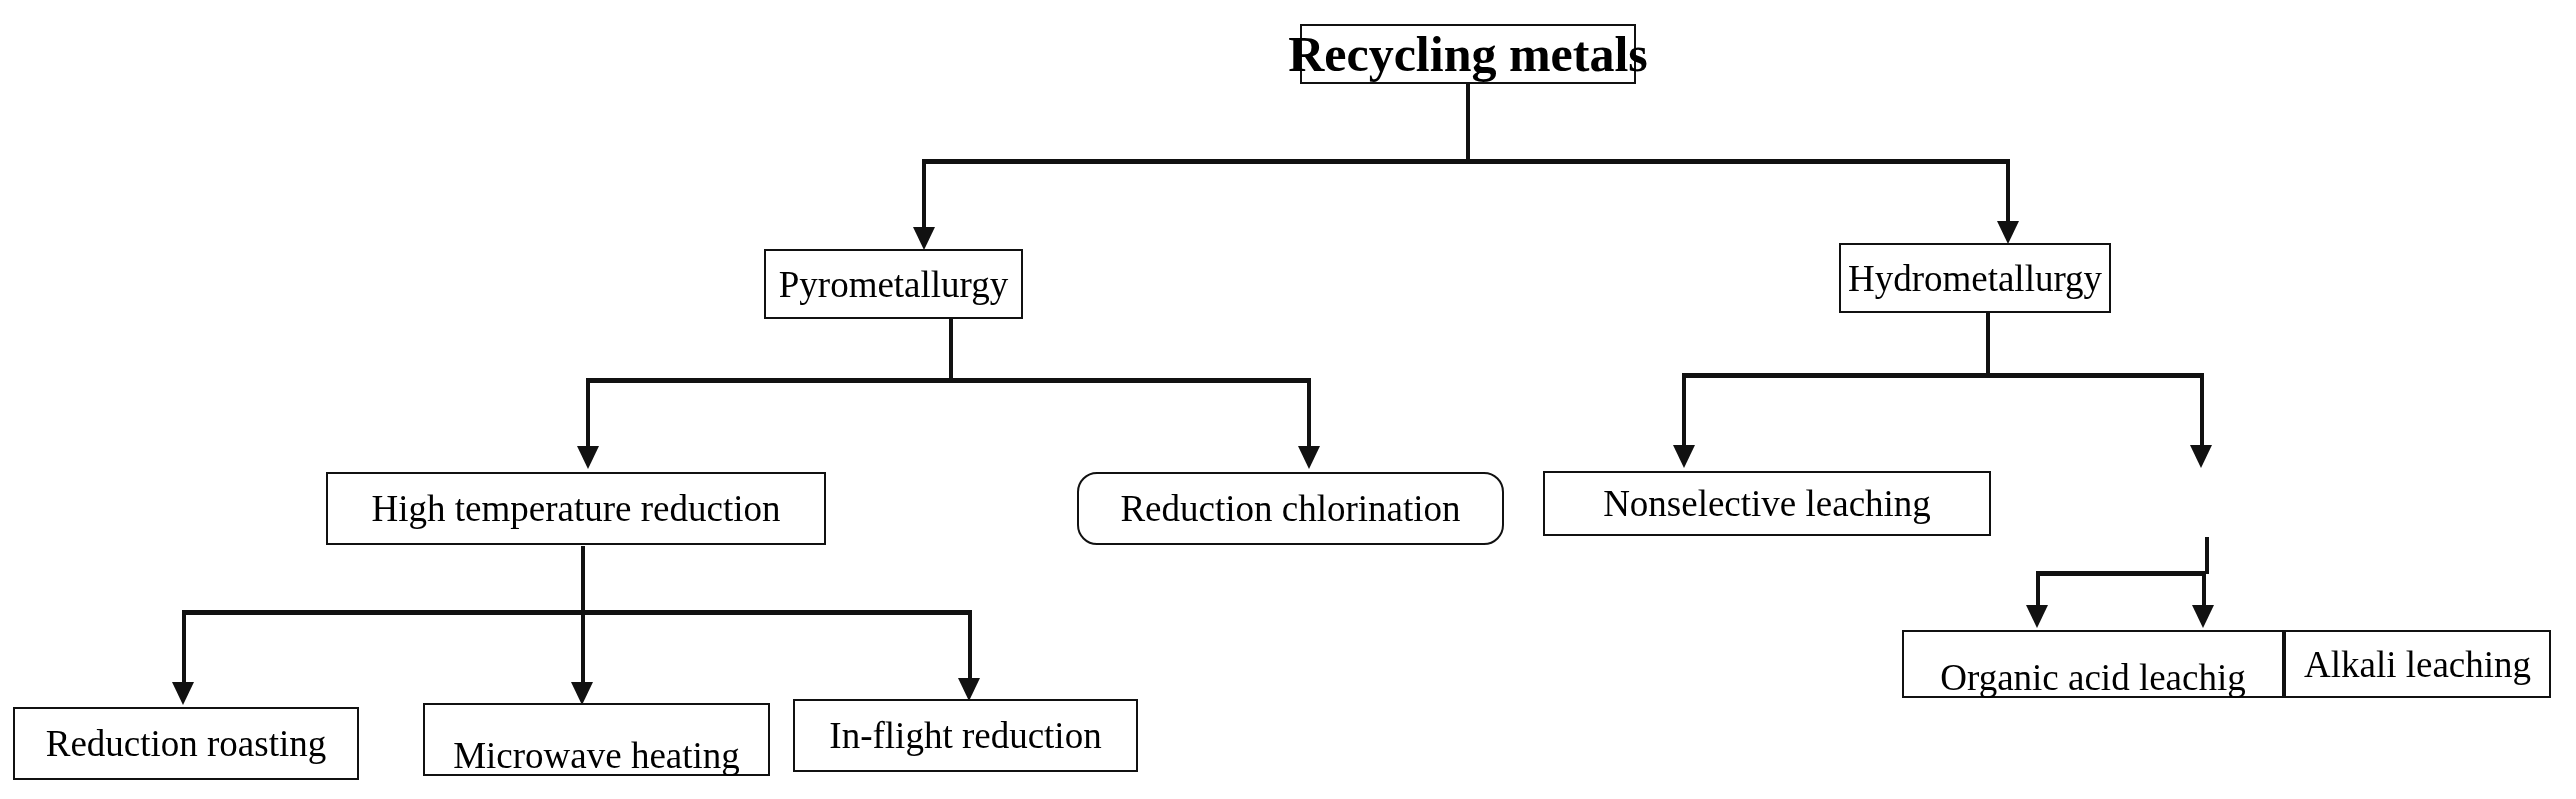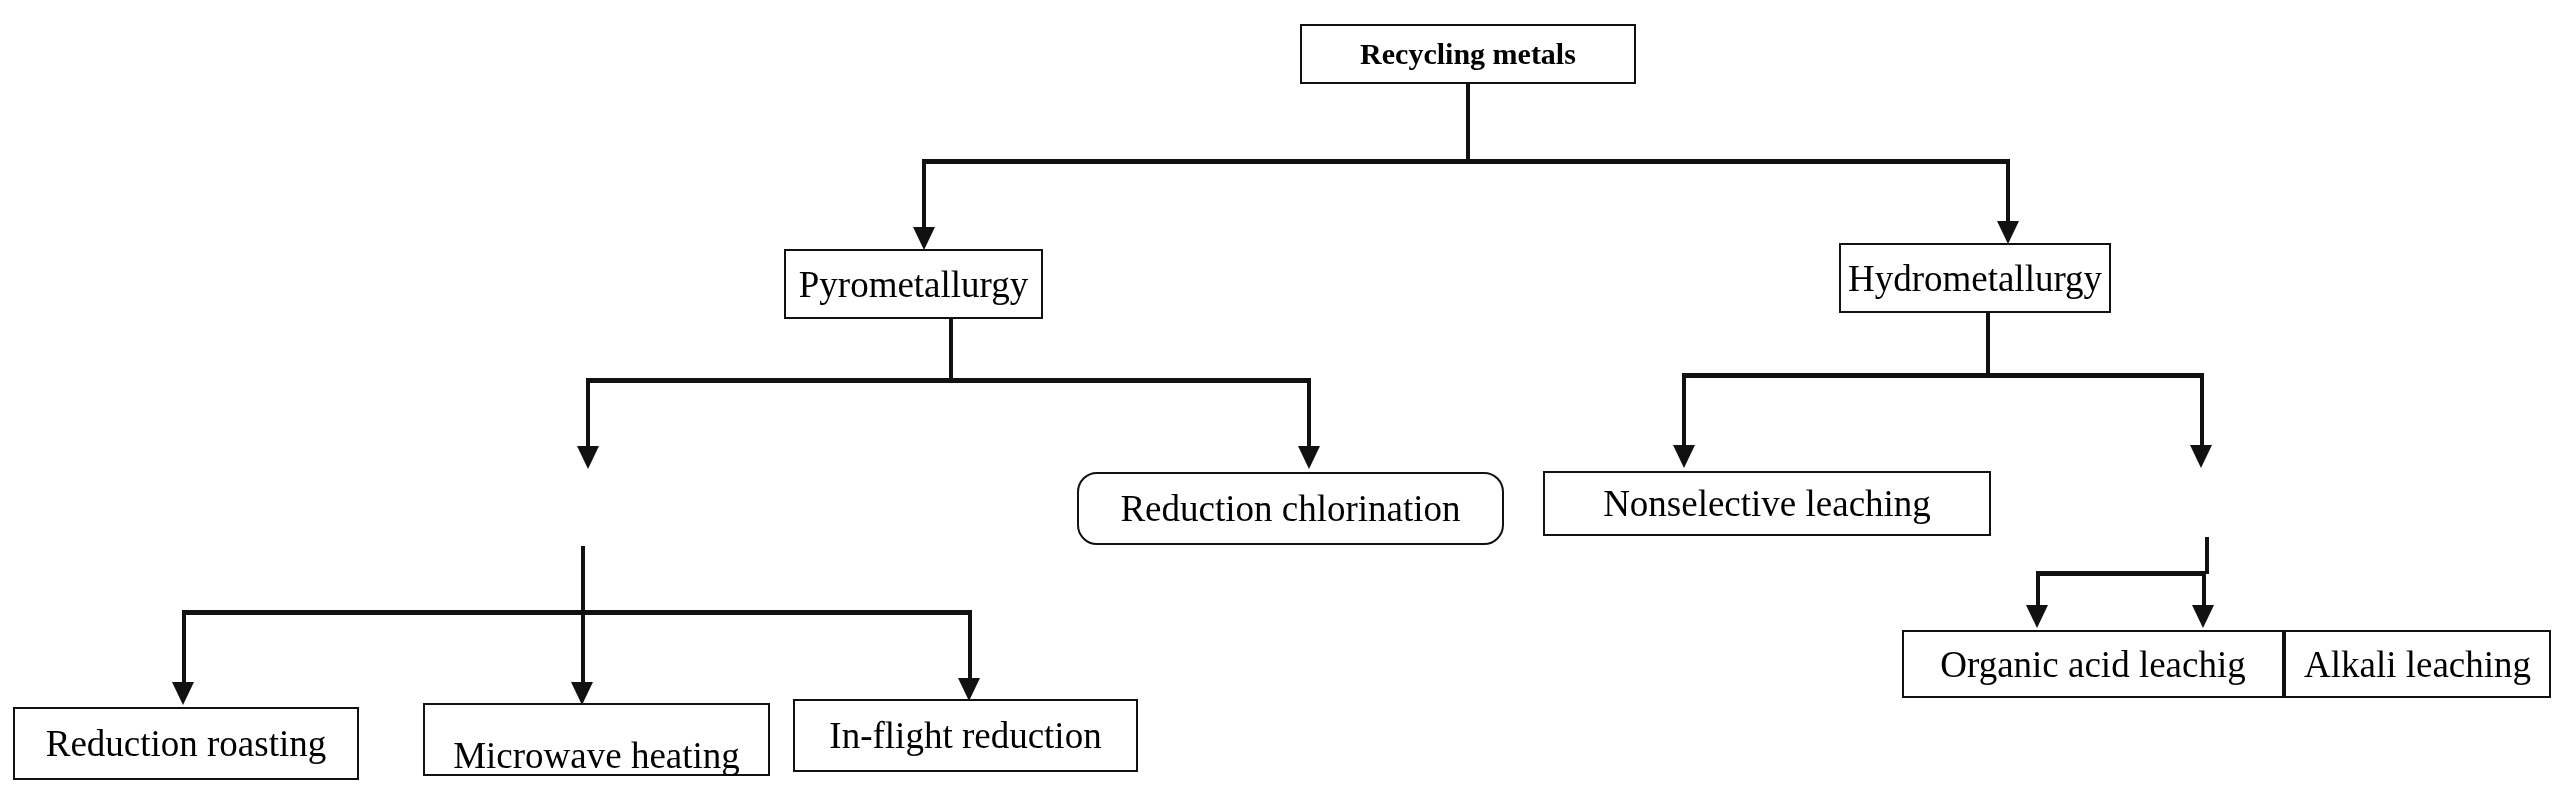--- a/index.html
+++ b/index.html
@@ -83,32 +83,35 @@
   <div class="edge edge-v" style="left:968px; top:610px; width:4.1px; height:71px;"></div>
   <div class="arrowhead" style="left:958px; top:678px;"></div>
 
   <div class="edge edge-v" style="left:2205px; top:537px; width:4.1px; height:37px;"></div>
   <div class="edge edge-h" style="left:2036px; top:571px; width:170px; height:4.7px;"></div>
   <div class="edge edge-v" style="left:2036px; top:571px; width:4.1px; height:37px;"></div>
   <div class="arrowhead" style="left:2026px; top:605px;"></div>
   <div class="edge edge-v" style="left:2202px; top:571px; width:4.1px; height:37px;"></div>
   <div class="arrowhead" style="left:2192px; top:605px;"></div>
 
-  <div class="node root" style="left:1300px; top:23.6px; width:336px; height:60px; font-size:30px;">
+  <div class="node root" style="left:1300px; top:23.6px; width:336px; height:60px; font-size:50px;">
     <span class="node-label">Recycling metals</span>
   </div>
 
-  <div class="node" style="left:764px; top:249px; width:259px; height:70px; font-size:37px;margin-left:20px;">
+  <div class="node" style="left:764px; top:249px; width:259px; height:70px; font-size:37px;">
     <span class="node-label">Pyrometallurgy</span>
   </div>
 
   <div class="node" style="left:1839px; top:243px; width:272px; height:70px; font-size:37px;">
     <span class="node-label">Hydrometallurgy</span>
   </div>
 
+  <div class="node" style="left:326px; top:472px; width:500px; height:73px; font-size:37px;">
+    <span class="node-label">High temperature reduction</span>
+  </div>
 
   <div class="node" style="left:1077px; top:472px; width:427px; height:73px; font-size:37px;border-radius:20px;">
     <span class="node-label">Reduction chlorination</span>
   </div>
 
   <div class="node" style="left:1543px; top:471px; width:448px; height:65px; font-size:37px;">
     <span class="node-label">Nonselective leaching</span>
   </div>
 
 
@@ -117,21 +120,21 @@
   </div>
 
   <div class="node" style="left:423px; top:703px; width:347px; height:73px; font-size:37px;align-items:flex-end;">
     <span class="node-label">Microwave heating</span>
   </div>
 
   <div class="node" style="left:793px; top:699px; width:345px; height:73px; font-size:37px;">
     <span class="node-label">In-flight reduction</span>
   </div>
 
-  <div class="node" style="left:1902px; top:630px; width:382px; height:68px; font-size:37px;">
+  <div class="node" style="left:1902px; top:630px; width:382px; height:68px; font-size:37px;align-items:flex-end;">
     <span class="node-label">Organic acid leachig</span>
   </div>
 
   <div class="node" style="left:2284px; top:630px; width:267px; height:68px; font-size:37px;">
     <span class="node-label">Alkali leaching</span>
   </div>
 
 </div>
 
 

